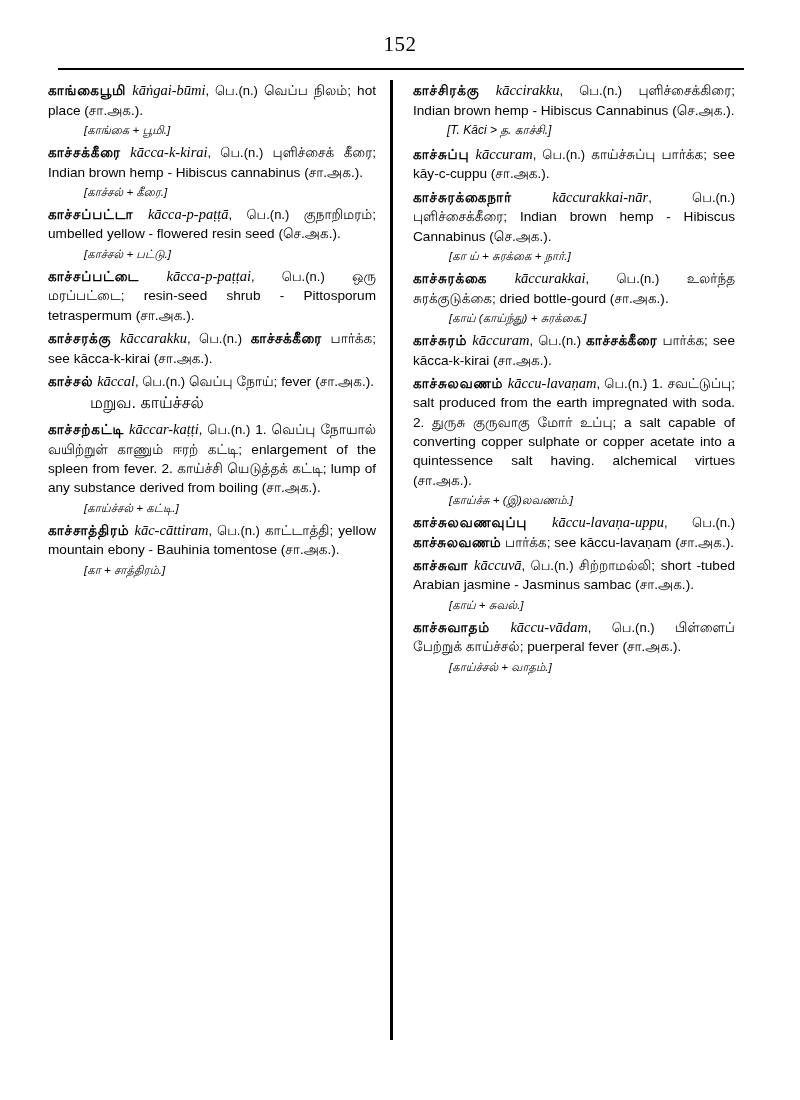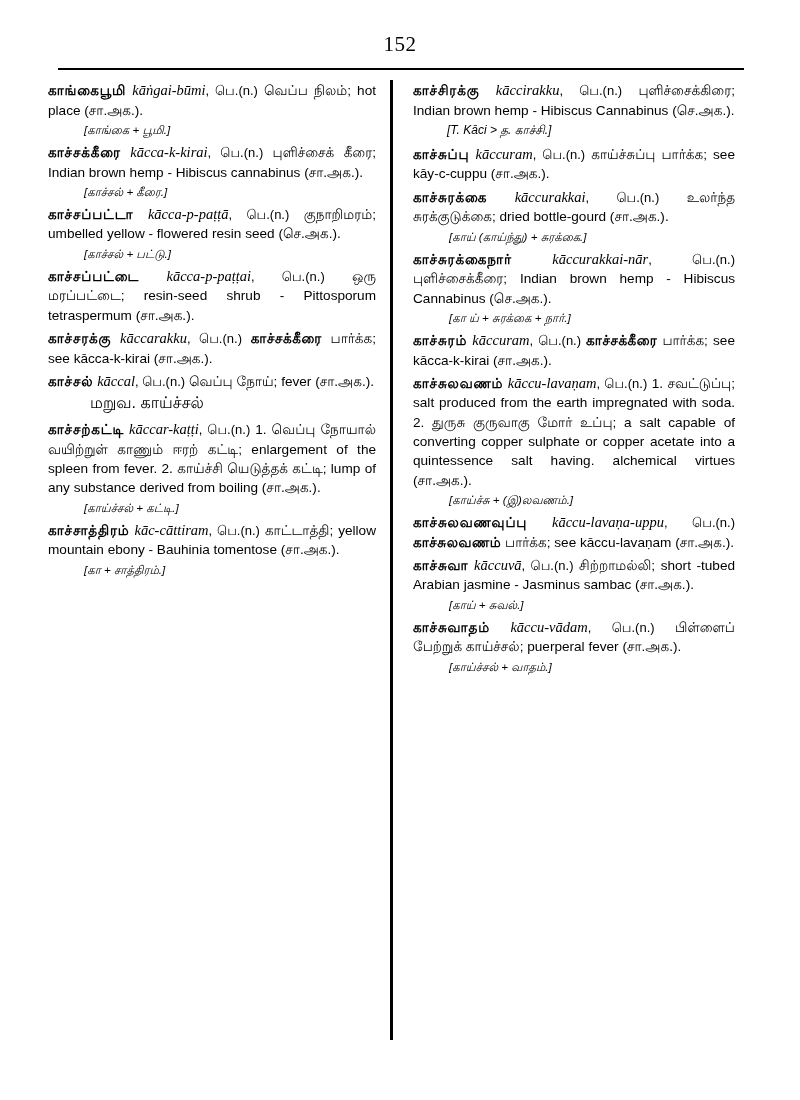--- a/index.html
+++ b/index.html
@@ -179,32 +179,32 @@
         <span class="translit">kāccirakku</span><span class="pos">, பெ.(n.)</span><span class="body" style="display:inline"> புளிச்சைக்கிரை; Indian brown hemp - Hibiscus Cannabinus (செ.அக.).</span></p>
         <div class="bracketnote">[T. Kāci &gt; த. காச்சி.]</div>
       </div>
 
       <div class="entry">
         <p><span class="headword">காச்சுப்பு</span>
         <span class="translit">kāccuram</span><span class="pos">, பெ.(n.)</span><span class="body" style="display:inline"> காய்ச்சுப்பு பார்க்க; see kāy-c-cuppu (சா.அக.).</span></p>
       </div>
 
       <div class="entry">
+        <p><span class="headword">காச்சுரக்கைநார்</span>
+        <span class="translit">kāccurakkai-nār</span><span class="pos">, பெ.(n.)</span><span class="body" style="display:inline"> புளிச்சைக்கீரை; Indian brown hemp - Hibiscus Cannabinus (செ.அக.).</span></p>
+        <div class="etym">[கா ய் + சுரக்கை + நார்.]</div>
+      </div>
+
+      <div class="entry">
         <p><span class="headword">காச்சுரக்கை</span>
         <span class="translit">kāccurakkai</span><span class="pos">, பெ.(n.)</span><span class="body" style="display:inline"> உலர்ந்த சுரக்குடுக்கை; dried bottle-gourd (சா.அக.).</span></p>
         <div class="etym">[காய் (காய்ந்து) + சுரக்கை.]</div>
       </div>
 
       <div class="entry">
-        <p><span class="headword">காச்சுரக்கைநார்</span>
-        <span class="translit">kāccurakkai-nār</span><span class="pos">, பெ.(n.)</span><span class="body" style="display:inline"> புளிச்சைக்கீரை; Indian brown hemp - Hibiscus Cannabinus (செ.அக.).</span></p>
-        <div class="etym">[கா ய் + சுரக்கை + நார்.]</div>
-      </div>
-
-      <div class="entry">
         <p><span class="headword">காச்சுரம்</span>
         <span class="translit">kāccuram</span><span class="pos">, பெ.(n.) </span><span class="tam-bold">காச்சக்கீரை</span><span class="body" style="display:inline"> பார்க்க; see kācca-k-kirai (சா.அக.).</span></p>
       </div>
 
       <div class="entry">
         <p><span class="headword">காச்சுலவணம்</span>
         <span class="translit">kāccu-lavaṇam</span><span class="pos">, பெ.(n.)</span><span class="body" style="display:inline"> 1. சவட்டுப்பு; salt produced from the earth impregnated with soda. 2. துருசு குருவாகு மோர் உப்பு; a salt capable of converting copper sulphate or copper acetate into a quintessence salt having. alchemical virtues (சா.அக.).</span></p>
         <div class="etym">[காய்ச்சு + (இ)லவணம்.]</div>
       </div>
 

